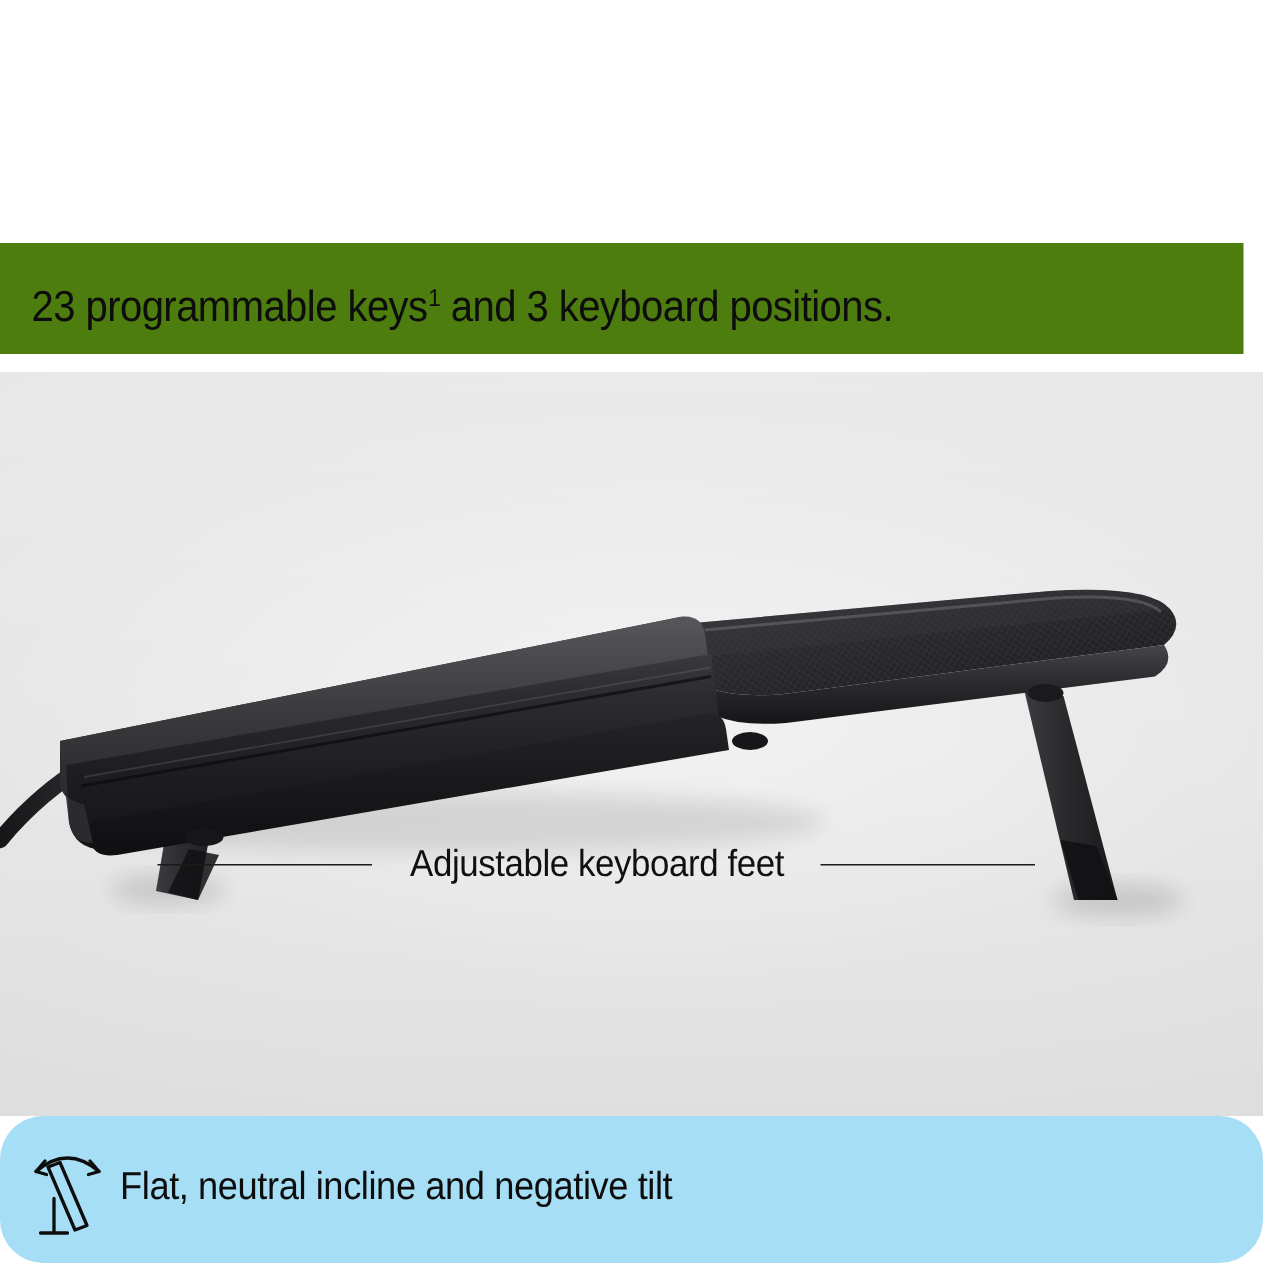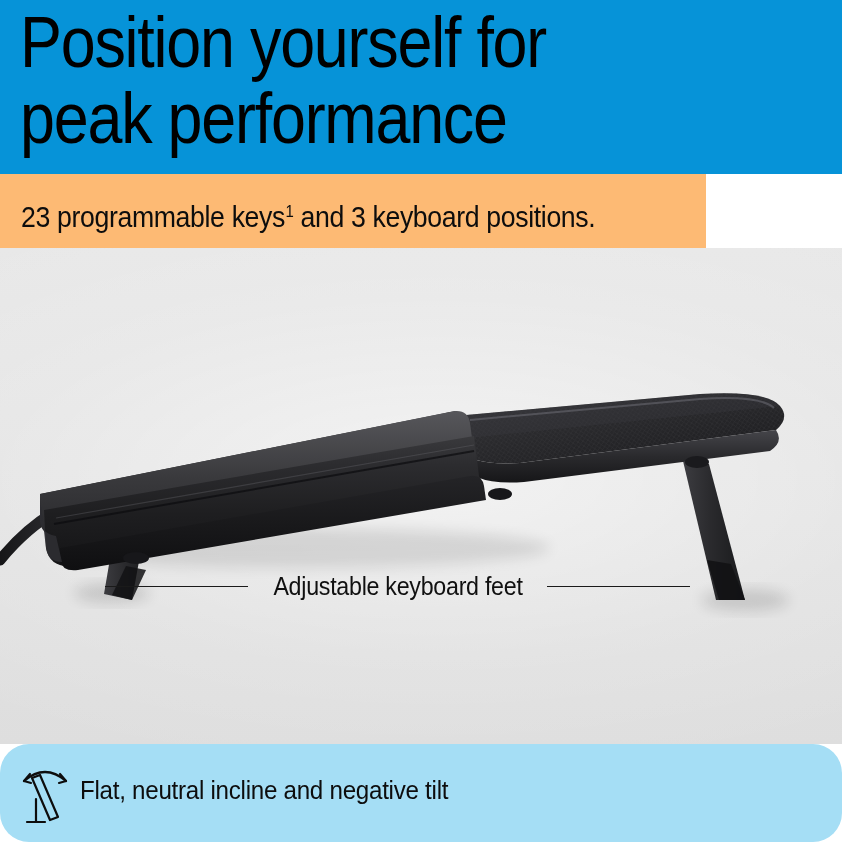--- a/index.html
+++ b/index.html
@@ -39,24 +39,24 @@
     font-weight: 400;
     letter-spacing: -1.4px;
     transform: scaleX(0.86);
     transform-origin: left top;
     white-space: pre-line;
   }
 
   
   .subtitle-band {
     position: absolute;
-    left: 0; top: 174px;
-    width: 706px;
+    left: 0; top: 162px;
+    width: 829px;
     height: 74px;
-    background: #fdba74;
+    background: #4d7c0f;
   }
   .subtitle-text {
     position: absolute;
     left: 21px;
     top: 19px;
     color: #0d0d0d;
     font-size: 29px;
     line-height: 36px;
     letter-spacing: -0.4px;
     transform: scaleX(0.92);
@@ -98,21 +98,20 @@
     position: absolute;
     left: 0;
     top: 311px;
     width: 768px;
     height: 34px;
     display: flex;
     align-items: center;
     justify-content: center;
     gap: 0;
     pointer-events: none;
-    margin-top: 10px;
   }
   .callout-line {
     height: 1px;
     background: #1a1a1a;
   }
   .callout-line.left  { width: 170px; margin-right: 16px; margin-left: 105px; }
   .callout-line.right { width: 170px; margin-left: 16px;  margin-right: 78px; }
   .callout-label {
     color: #101010;
     font-size: 25px;
@@ -149,24 +148,20 @@
     transform: scaleX(0.93);
     transform-origin: left top;
     white-space: nowrap;
   }
 </style>
 </head>
 <body>
 
 <div id="panel">
 
-  <div class="headline-band">
-    <div class="headline-text">Position yourself for
-peak performance</div>
-  </div>
 
   <div class="subtitle-band">
     <div class="subtitle-text"><span>23 programmable keys</span><sup>1</sup><span> and 3 keyboard positions.</span></div>
   </div>
 
   <div class="photo-stage">
     <div class="stage-vignette"></div>
 
     <svg class="kb-svg" viewBox="0 0 842 496">
       <defs>

